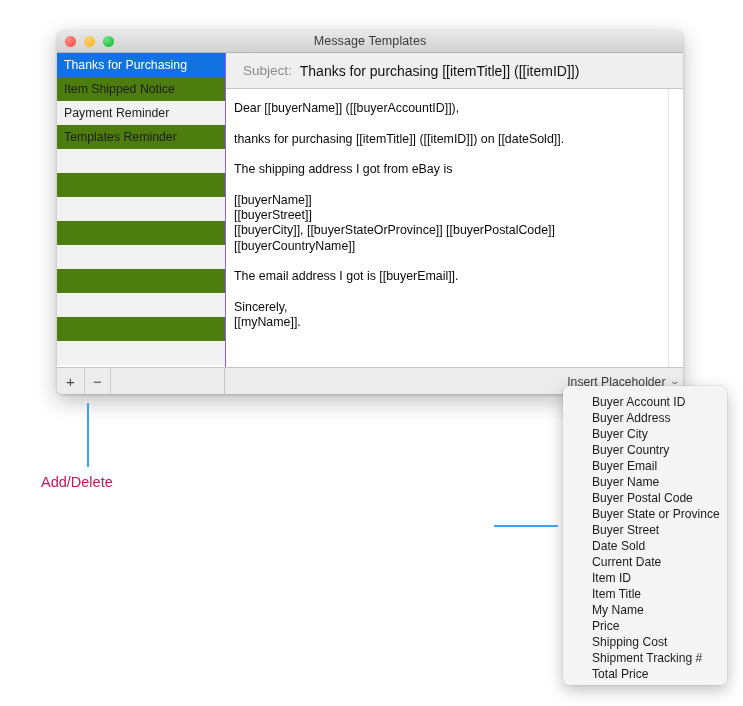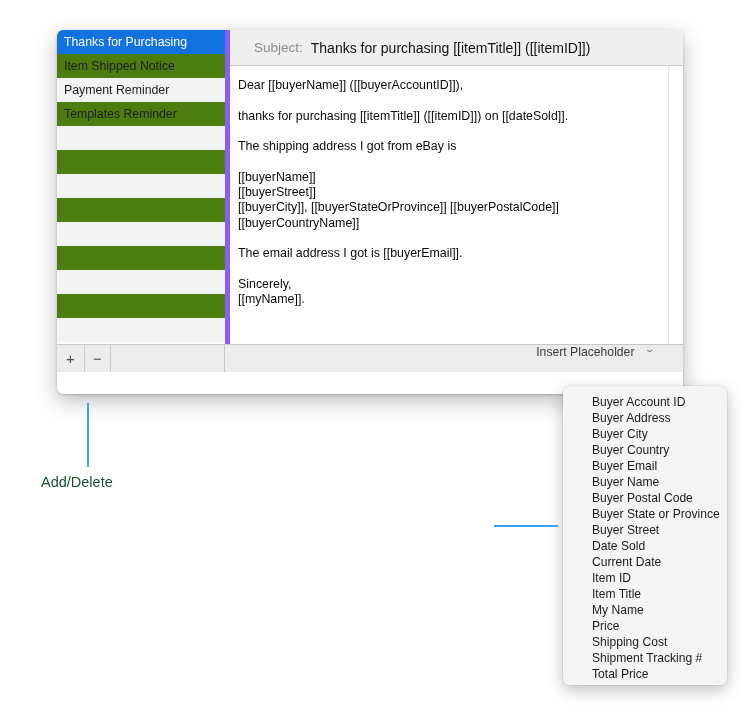--- a/index.html
+++ b/index.html
@@ -70,21 +70,21 @@
 
   .body-split {
     display: flex;
     height: 314px;
   }
 
   
   .sidebar {
     width: 168px;
     flex: 0 0 168px;
-    border-right: 5px solid #8b5cf6;
+    border-right: 1px solid #8b5cf6;
     background: #ffffff;
     overflow: hidden;
   }
   .srow {
     height: 24px;
     line-height: 24px;
     padding: 0 7px;
     font-size: 12.3px;
     color: #1d1d1d;
     white-space: nowrap;
@@ -106,21 +106,21 @@
     min-width: 0;
     background: #ffffff;
   }
   .subjectbar {
     height: 36px;
     flex: 0 0 36px;
     background: #efefef;
     border-bottom: 1px solid #c8c8c8;
     display: flex;
     align-items: center;
-    padding-left: 24px;
+    padding-left: 17px;
     box-sizing: border-box;
   }
   .subject-label {
     font-size: 13.5px;
     color: #8a8a8a;
     margin-right: 8px;
   }
   .subject-value {
     font-size: 14px;
     color: #111111;
@@ -180,24 +180,24 @@
   }
   .seg.wide {
     width: 26px;
   }
   .seg-blank {
     flex: 1 1 auto;
   }
   .bb-right {
     flex: 1 1 auto;
     display: flex;
-    align-items: flex-start;
+    align-items: center;
     justify-content: flex-end;
-    padding-right: 29px;
-    gap: 12px;
+    padding-right: 4px;
+    gap: 6px;
   }
   .insert-label {
     font-size: 12.2px;
     color: #3b3b3b;
   }
   .chev {
     font-size: 9px;
     color: #6a6a6a;
     transform: scaleX(1.45);
     display: inline-block;
@@ -222,21 +222,21 @@
     line-height: 16px;
     padding-left: 29px;
     font-size: 12.1px;
     color: #1b1b1b;
     white-space: nowrap;
   }
 
   
   .anno-text {
     position: absolute;
-    color: #14532d;
+    color: #be185d;
     font-size: 14.5px;
     line-height: 19px;
     white-space: pre;
   }
   #anno-add {
     left: 41px;
     top: 473px;
   }
   #anno-list {
     left: 348px;
@@ -261,20 +261,28 @@
     background: #3ba1f5;
   }
 </style>
 </head>
 <body>
 
 <div id="stage">
 
   <div class="window">
 
+    <div class="titlebar">
+      <div class="traffic">
+        <span class="light close"></span>
+        <span class="light min"></span>
+        <span class="light max"></span>
+      </div>
+      <div class="titletext">Message Templates</div>
+    </div>
 
     <div class="body-split">
 
       <div class="sidebar">
         <div class="srow selected">Thanks for Purchasing</div>
         <div class="srow plain">Item Shipped Notice</div>
         <div class="srow alt">Payment Reminder</div>
         <div class="srow plain">Templates Reminder</div>
         <div class="srow alt"></div>
         <div class="srow plain"></div>

